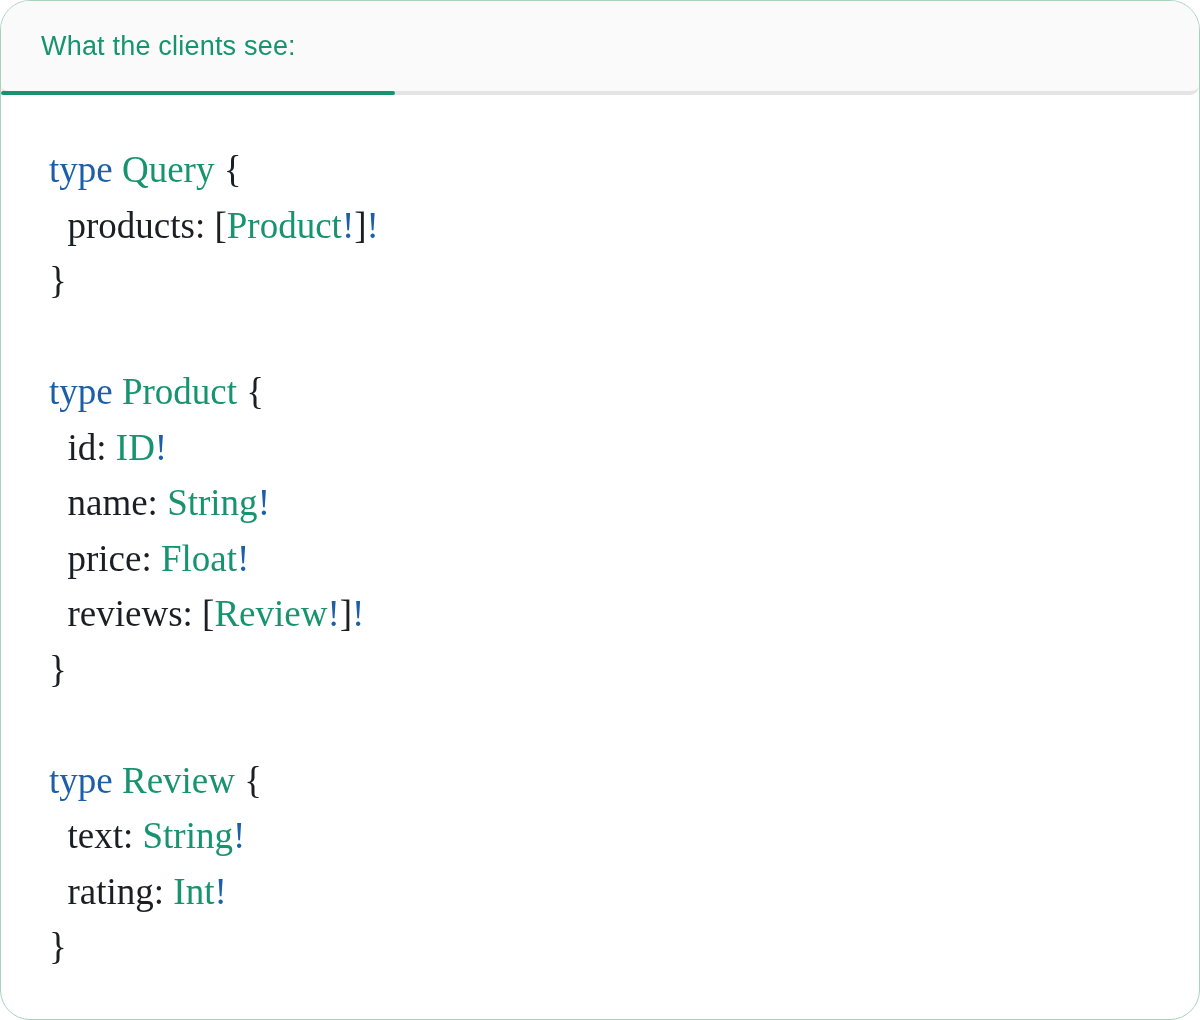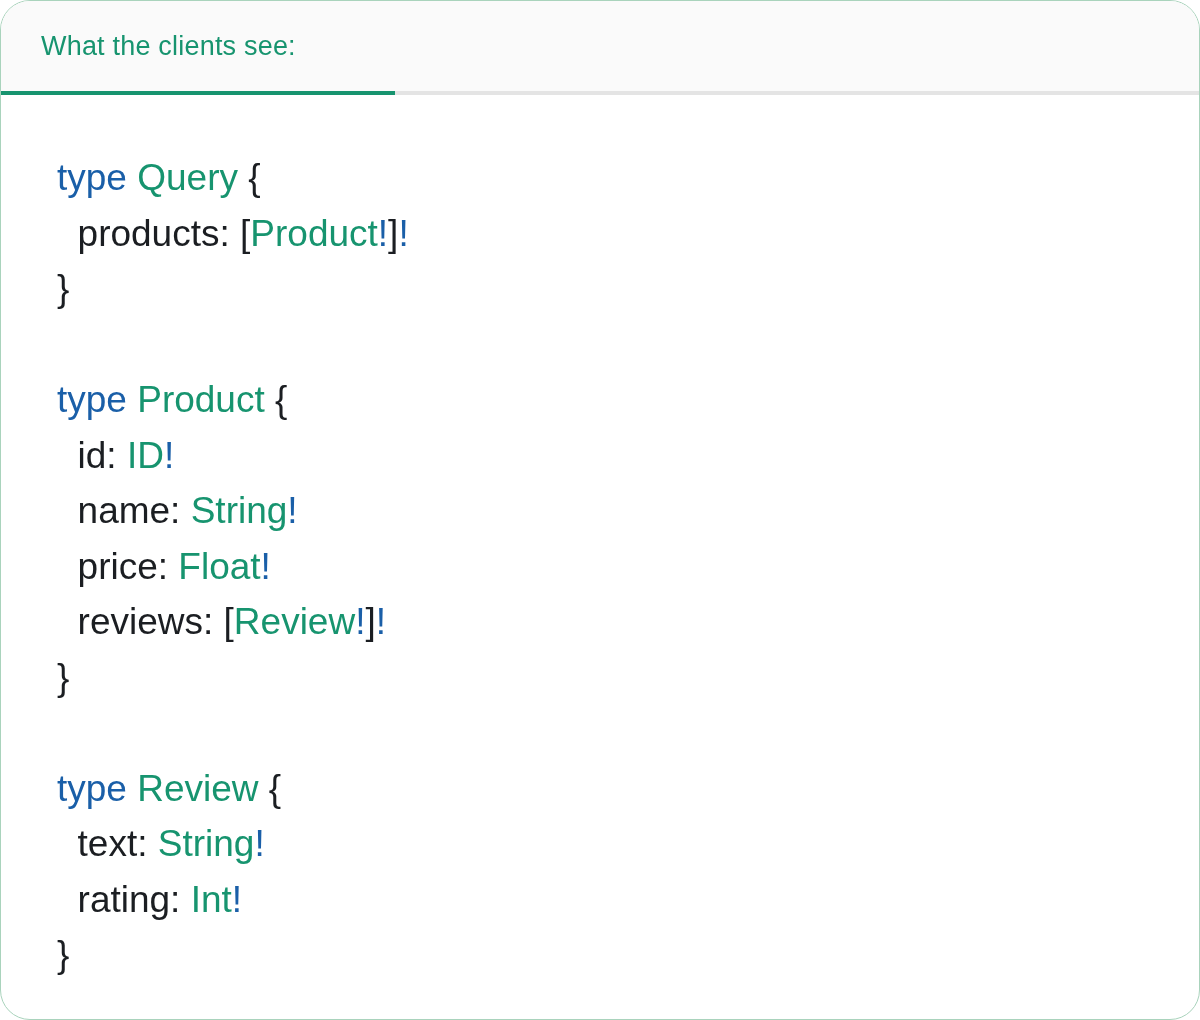--- a/index.html
+++ b/index.html
@@ -3,21 +3,21 @@
 <meta charset="utf-8">
 <style>
   :root{
     --accent-green:#17946F;
     --keyword-blue:#1A5FA8;
     --code-text:#1B1E22;
     --tab-bar-bg:#FAFAFA;
     --separator-gray:#E4E4E4;
     --card-border:#A9D3BC;
   }
-  *{margin:0;padding:0;box-sizing:border-box;}
+  *{margin:0;padding:0;box-sizing:border-box;border-radius:9px;}
   html,body{width:1200px;height:1020px;background:#ffffff;}
   body{font-family:"Liberation Sans",sans-serif;}
 
   .code-panel{
     position:absolute;
     left:0;top:0;
     width:1200px;height:1020px;
     background:#ffffff;
     border:1.5px solid var(--card-border);
     border-radius:30px;
@@ -47,23 +47,23 @@
   .active-tab-indicator{
     position:absolute;
     left:0;
     bottom:-4px;
     width:394px;
     height:4px;
     background:var(--accent-green);
   }
 
   .code-block{
-    margin:16px;
+    margin:8px;
     padding:39px 40px 20px 40px;
-    font-family:Liberation Sans, sans-serif;
+    font-family:Liberation Serif, serif;
     font-size:37px;
     line-height:55.5px;
     color:var(--code-text);
     white-space:pre;
   }
   .code-line{display:block;min-height:55.5px;}
   .tok-k{color:var(--keyword-blue);}
   .tok-t{color:var(--accent-green);}
   .tok-b{color:var(--keyword-blue);}
   .tok-p{color:var(--code-text);}

